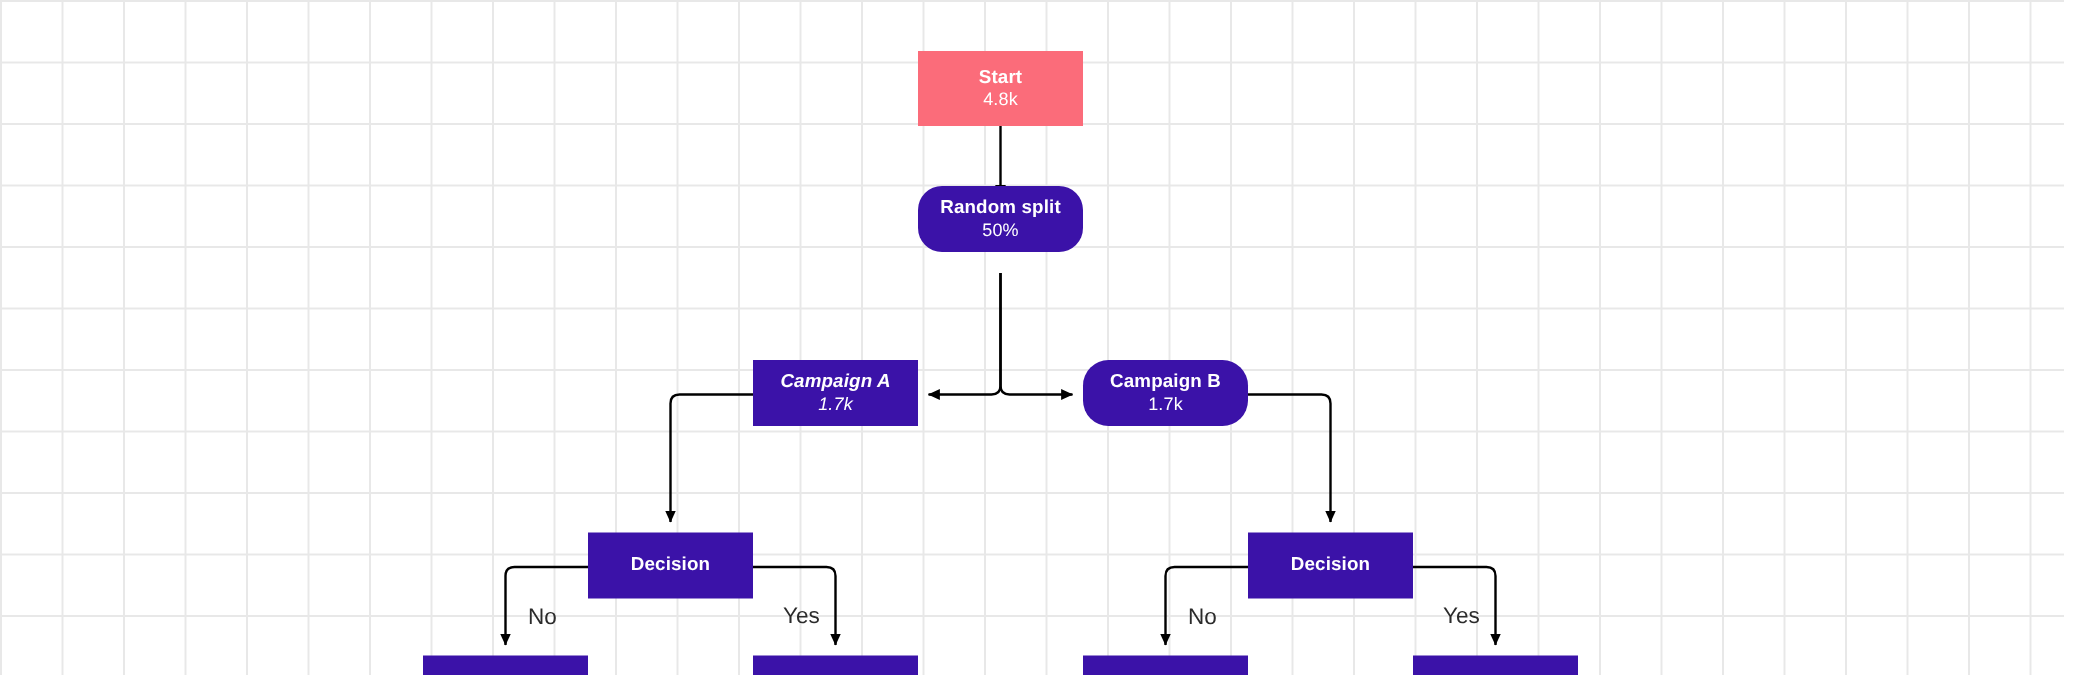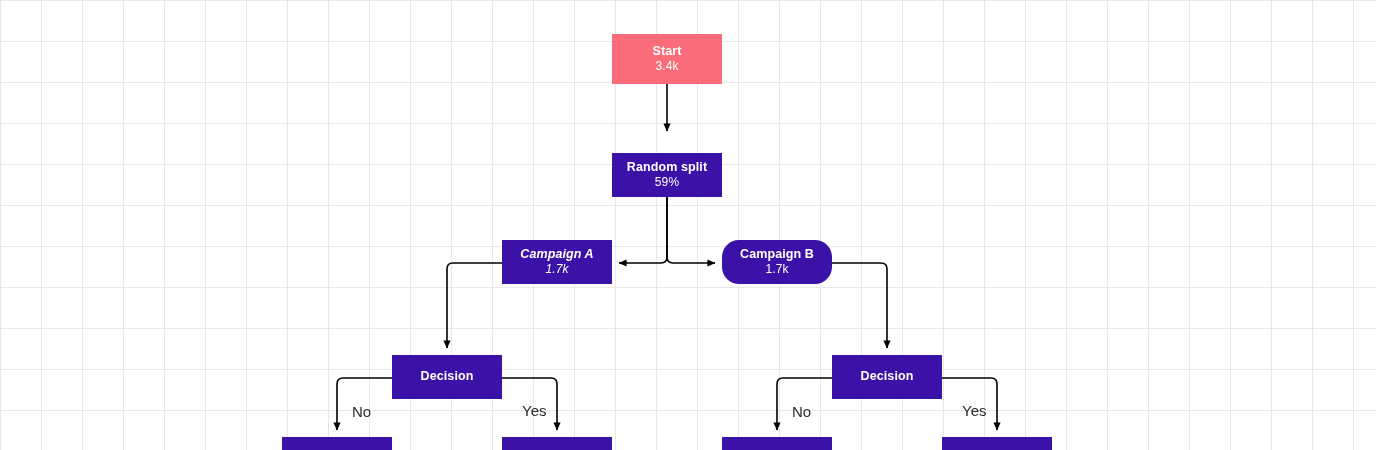--- a/index.html
+++ b/index.html
@@ -95,26 +95,26 @@
       <path d="M502,378 L551,378 Q557,378 557,384 L557,430" marker-end="url(#arrowhead)"></path>
 
       <path d="M832,378 L783,378 Q777,378 777,384 L777,430" marker-end="url(#arrowhead)"></path>
 
       <path d="M942,378 L991,378 Q997,378 997,384 L997,430" marker-end="url(#arrowhead)"></path>
     </g>
   </svg>
 
   <div class="node node-start" style="left:612px; top:34px; width:110px; height:50px;">
     <div class="node-title">Start</div>
-    <div class="node-sub">3.4k</div>
+    <div class="node-sub">4.8k</div>
   </div>
 
-  <div class="node node-purple" style="left:612px; top:153px; width:110px; height:44px;">
+  <div class="node node-purple" style="left:612px; top:124px; width:110px; height:44px;border-radius:16px;">
     <div class="node-title">Random split</div>
-    <div class="node-sub">59%</div>
+    <div class="node-sub">50%</div>
   </div>
 
   <div class="node node-purple" style="left:502px; top:240px; width:110px; height:44px;font-style:italic;">
     <div class="node-title">Campaign A</div>
     <div class="node-sub">1.7k</div>
   </div>
 
   <div class="node node-purple" style="left:722px; top:240px; width:110px; height:44px;border-radius:17px;">
     <div class="node-title">Campaign B</div>
     <div class="node-sub">1.7k</div>

